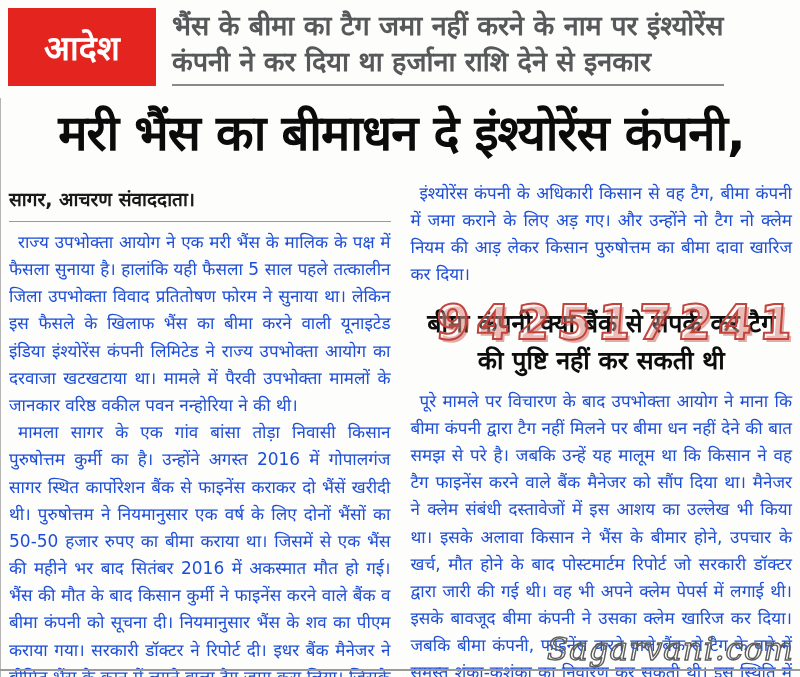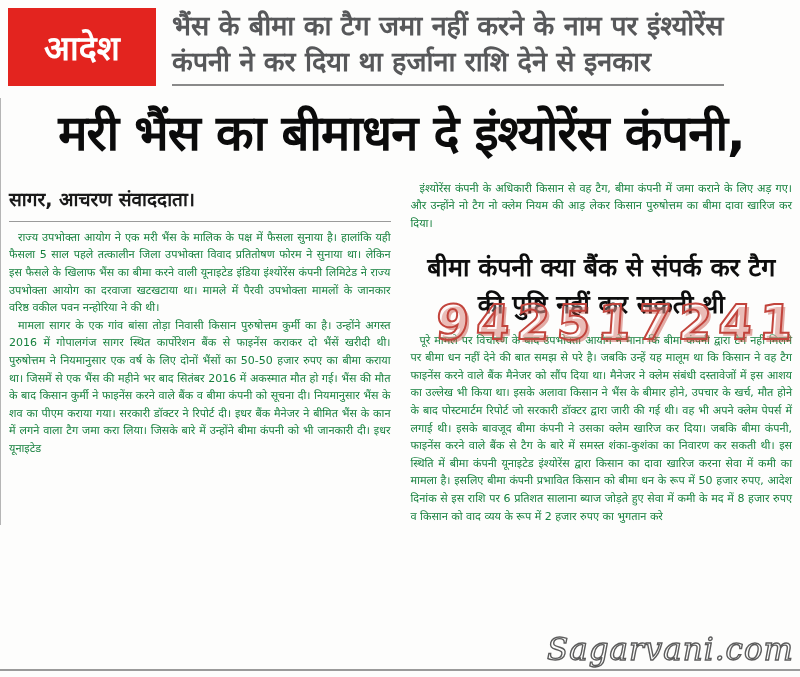--- a/index.html
+++ b/index.html
@@ -60,24 +60,24 @@
   .byline{
     text-align:left;
     font-weight:bold;
     font-size:19px;
     padding:8px 0 9px 0;
     border-bottom:1px solid #9a9a9a;
     margin-bottom:7px;
   }
   .para{
     text-align:justify;
-    font-size:11px;
+    font-size:17px;
     line-height:1.6;
     text-indent:9px;
-    color:#15803d;
+    color:#1d4ed8;
   }
   .subhead{
     text-align:center;
     font-weight:bold;
     font-size:25px;
     line-height:1.5;
     color:#0d0d0d;
     margin:10px 0 8px 0;
     padding:0 6px;
   }

